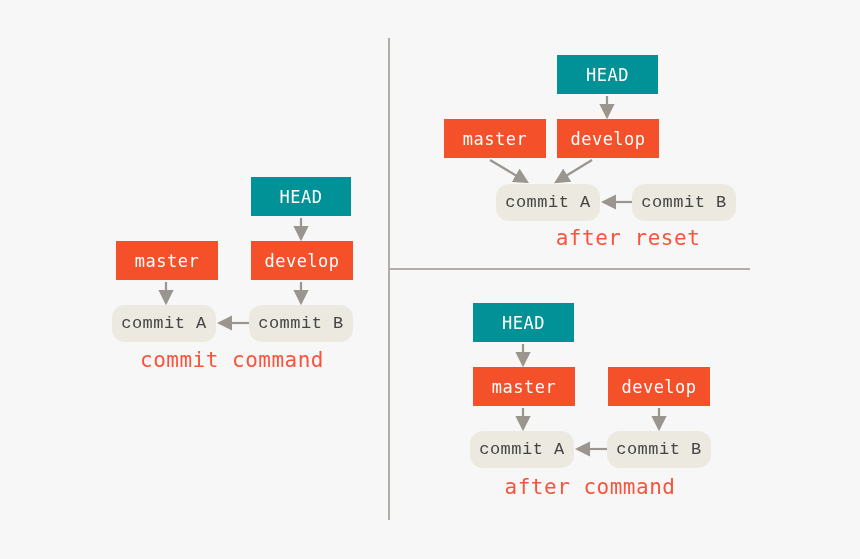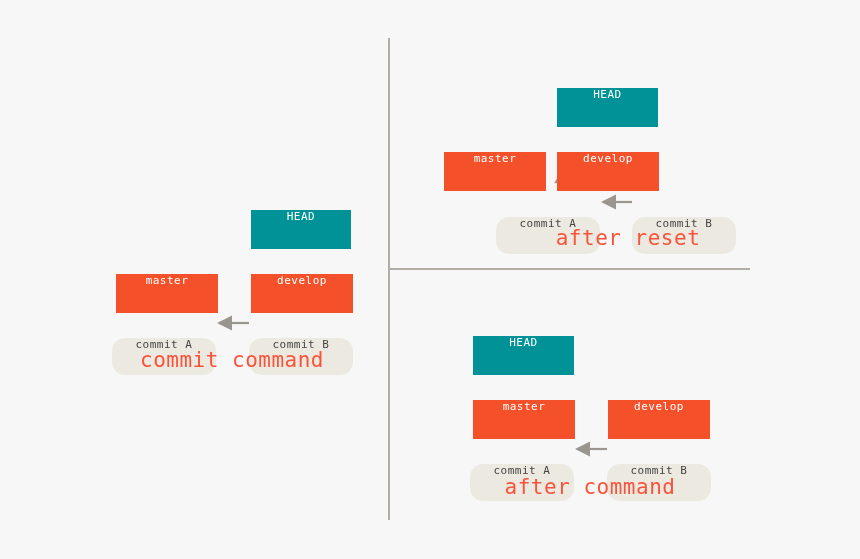--- a/index.html
+++ b/index.html
@@ -21,40 +21,41 @@
   .svg-layer {
     position: absolute;
     left: 0;
     top: 0;
     width: 860px;
     height: 559px;
   }
   .node {
     position: absolute;
     display: flex;
+    align-items: center;
     justify-content: center;
     box-sizing: border-box;
     font-family: "DejaVu Sans Mono", "Liberation Mono", monospace;
-    font-size: 11px;
+    font-size: 17px;
     letter-spacing: 0.5px;
     white-space: nowrap;
-    margin-top: 33px;
   }
   .node-head {
     background: #009296;
     color: #ffffff;
   }
   .node-branch {
     background: #f4502a;
     color: #ffffff;
   }
   .node-commit {
     background: #eceae0;
     color: #444444;
     border-radius: 13px;
+    font-family: Liberation Mono, monospace;
   }
   .caption {
     position: absolute;
     color: #f9533b;
     font-family: "DejaVu Sans Mono", "Liberation Mono", monospace;
     font-size: 21px;
     letter-spacing: 0.5px;
     white-space: nowrap;
     text-align: center;
   }

